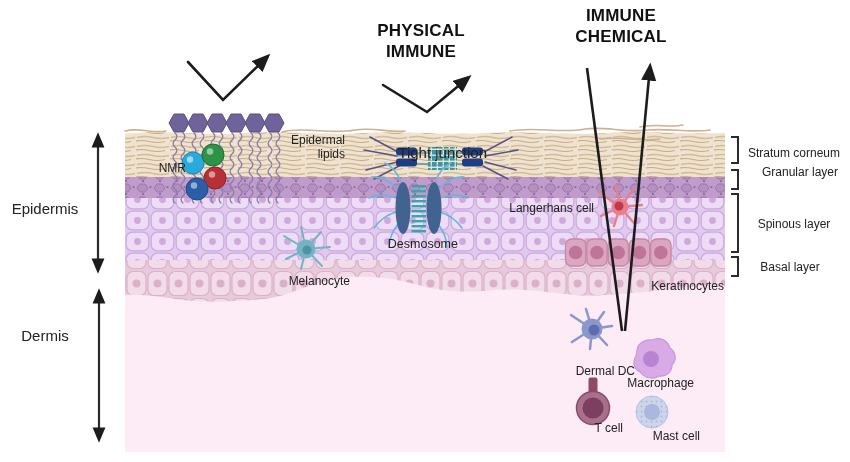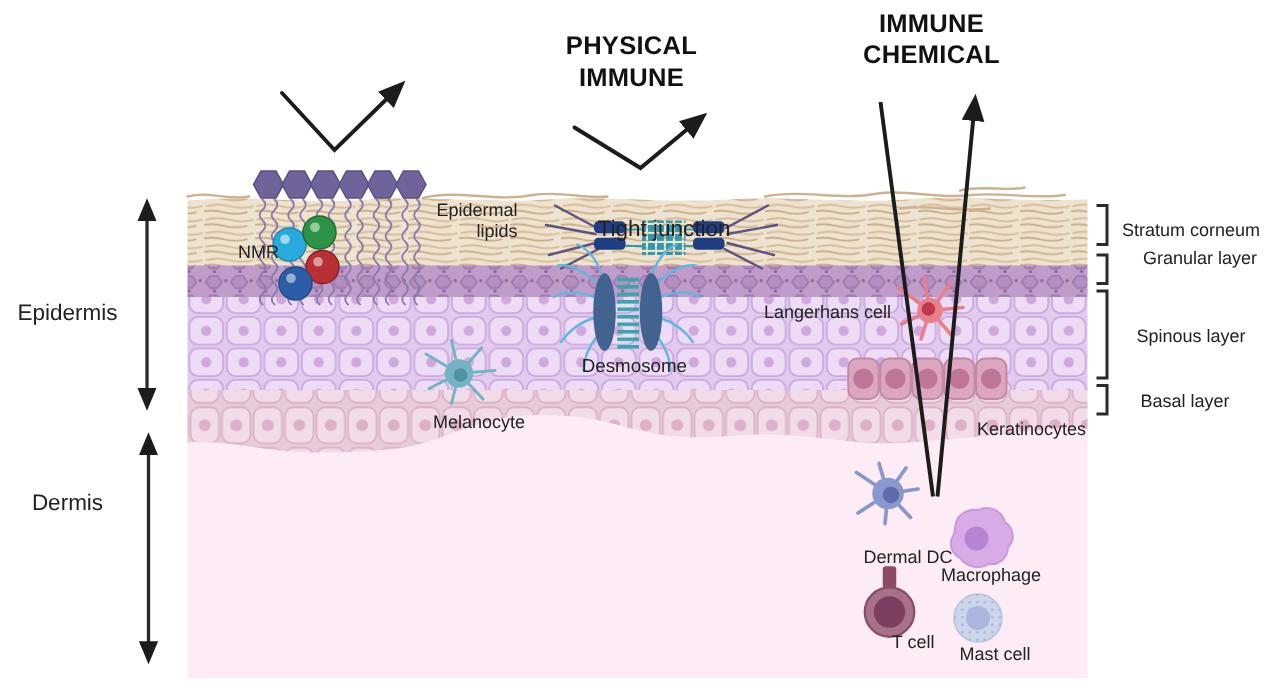--- a/index.html
+++ b/index.html
@@ -296,15 +296,15 @@
 <div class="lbl" style="left:275px;top:134px;width:70px;">Epidermal lipids</div>
 <div class="lbl" style="left:146px;top:162px;width:40px;font-size:12px;">NMR</div>
 <div class="lbl" style="left:395px;top:144px;width:92px;font-size:15px;">Tight junction</div>
 <div class="lbl" style="left:376px;top:237px;width:82px;font-size:12.5px;">Desmosome</div>
 <div class="lbl" style="left:492px;top:202px;width:102px;">Langerhans cell</div>
 <div class="lbl" style="left:628px;top:265px;width:96px;margin-top:15px;">Keratinocytes</div>
 <div class="lbl" style="left:270px;top:275px;width:80px;">Melanocyte</div>
 <div class="lbl" style="left:555px;top:353px;width:80px;margin-top:12px;">Dermal DC</div>
 <div class="lbl" style="left:614px;top:377px;width:80px;">Macrophage</div>
 <div class="lbl" style="left:563px;top:422px;width:60px;">T cell</div>
-<div class="lbl" style="left:617px;top:430px;width:70px;">Mast cell</div>
+<div class="lbl" style="left:630px;top:430px;width:70px;">Mast cell</div>
 
 </div>
 
 </body></html>

